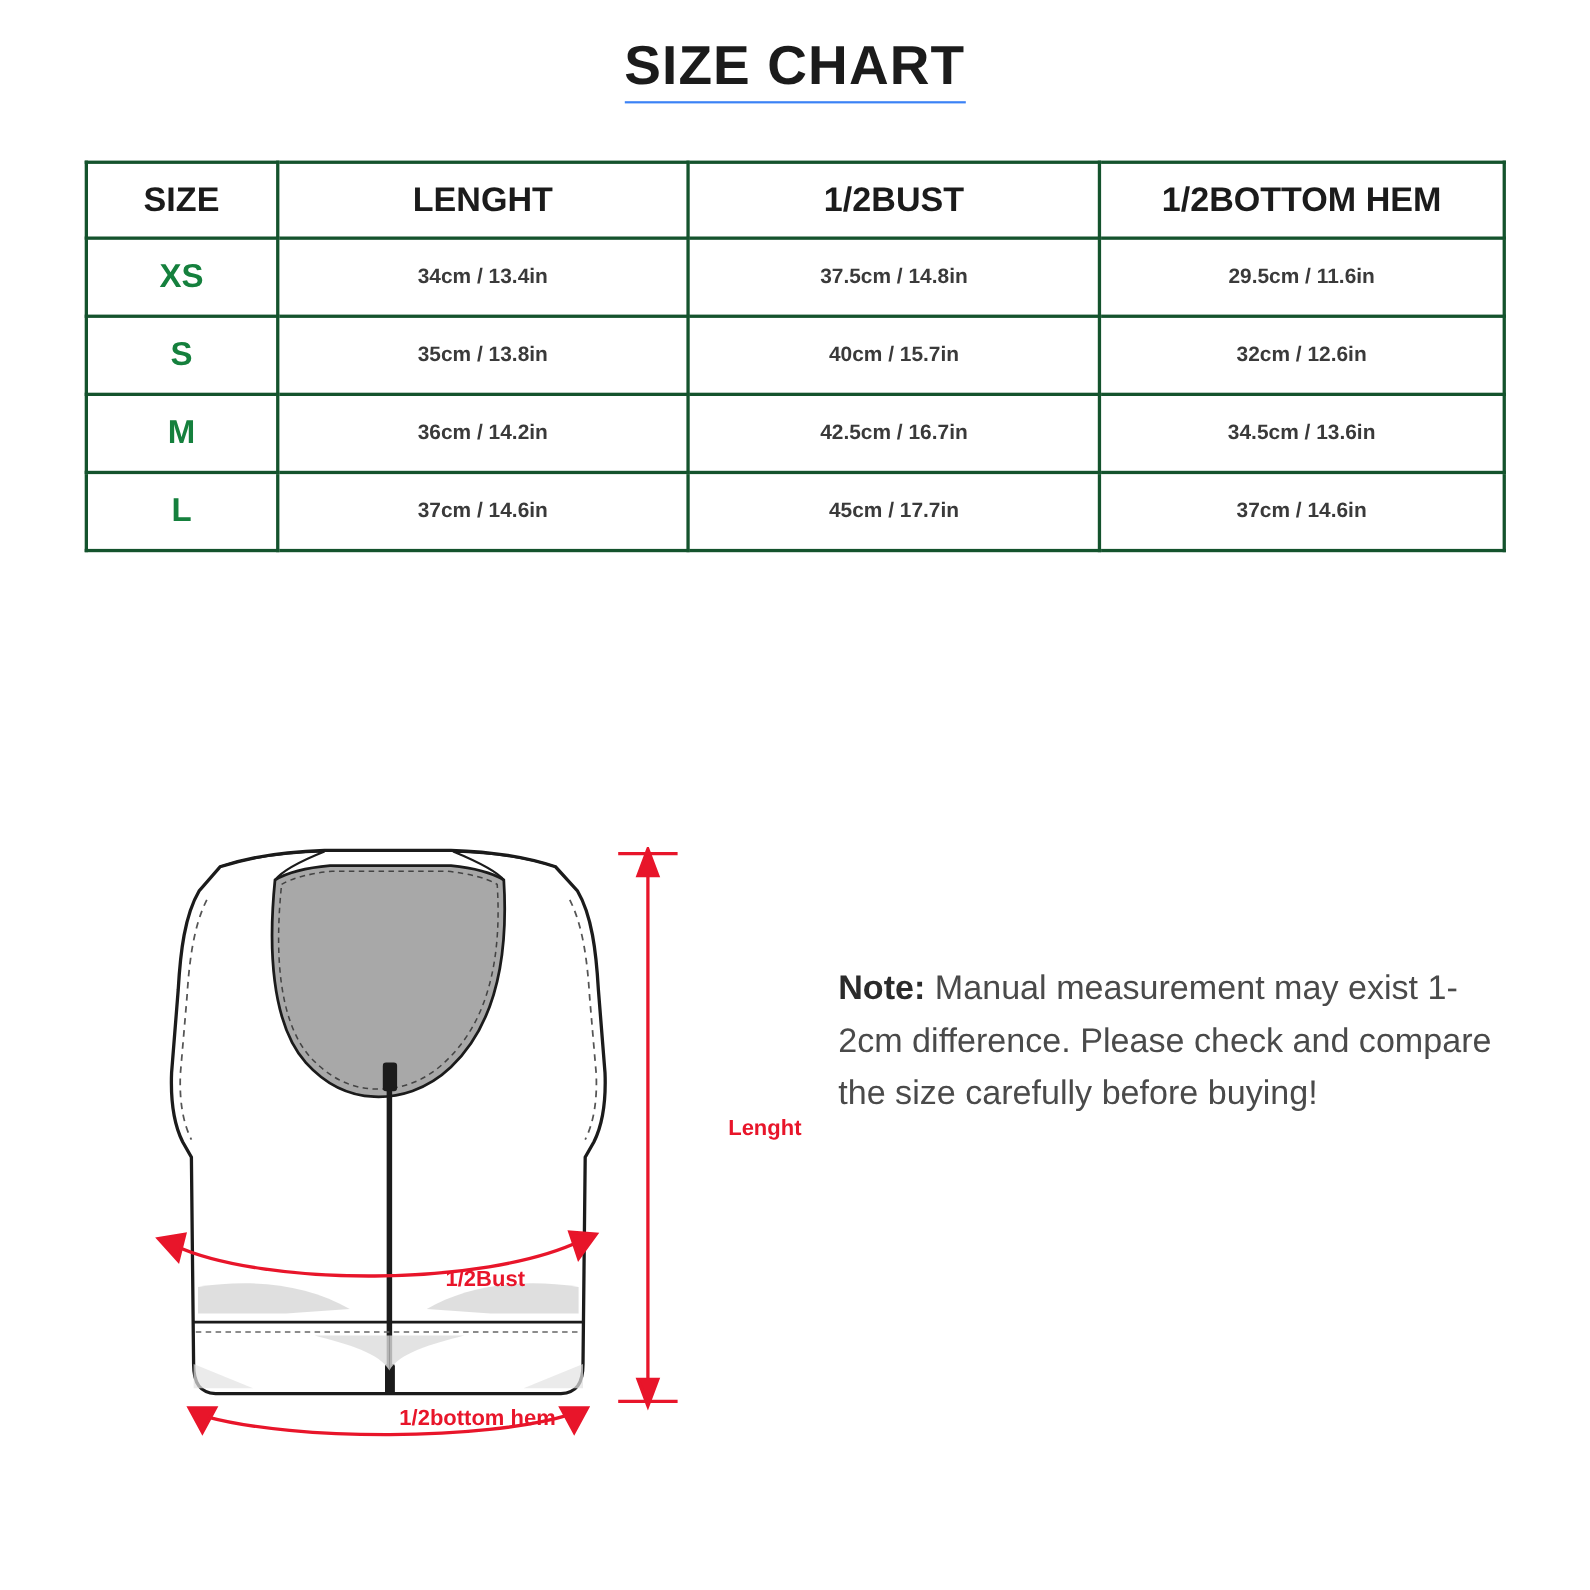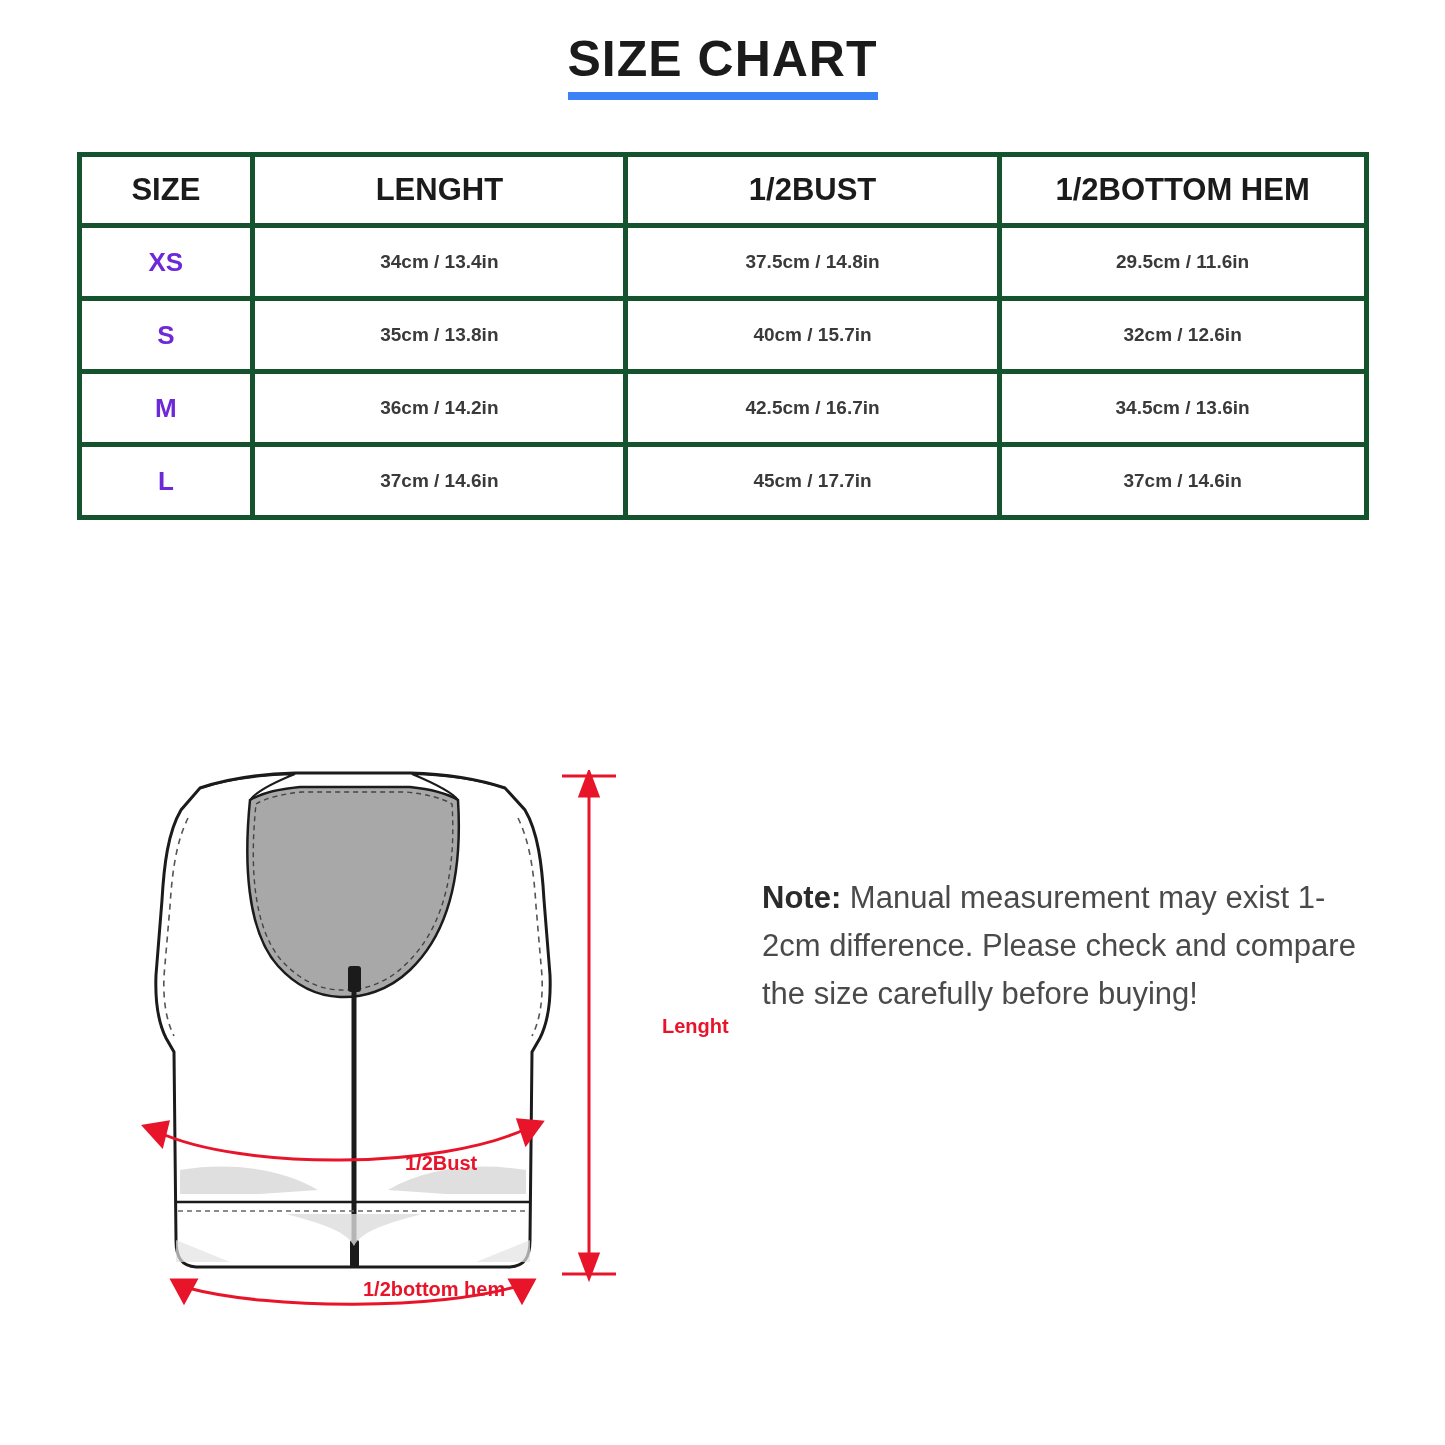--- a/index.html
+++ b/index.html
@@ -21,55 +21,55 @@
     width: 100%;
     text-align: center;
     padding-top: 30px;
   }
   .title {
     display: inline-block;
     font-size: 50px;
     font-weight: bold;
     letter-spacing: 1px;
     color: #1b1b1b;
-    border-bottom: 8px solid #3b82f6;
+    border-bottom: 2px solid #3b82f6;
     padding-bottom: 4px;
   }
 
   
   .table-wrap {
     margin: 52px auto 0 auto;
     width: 1292px;
   }
   table.size-chart {
     border-collapse: collapse;
     width: 100%;
     table-layout: fixed;
   }
   table.size-chart th,
   table.size-chart td {
-    border: 5px solid #14532d;
+    border: 3px solid #14532d;
     text-align: center;
     color: #3a3a3a;
   }
   table.size-chart th {
     font-size: 31px;
     font-weight: bold;
     height: 64px;
     color: #1b1b1b;
   }
   table.size-chart td {
     font-size: 19px;
     height: 66px;
     font-weight: bold;
   }
   table.size-chart td.size-cell {
     font-weight: bold;
-    font-size: 26px;
-    color: #6d28d9;
+    font-size: 30px;
+    color: #15803d;
   }
   col.c1 { width: 13.5%; }
   col.c2 { width: 29%; }
   col.c3 { width: 29%; }
   col.c4 { width: 28.5%; }
 
   
   .lower {
     position: absolute;
     top: 760px;

